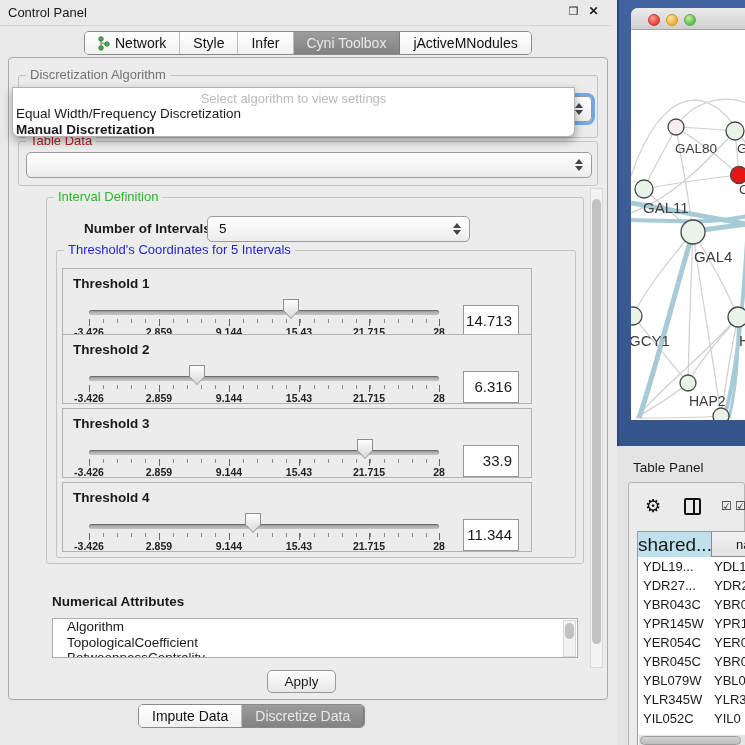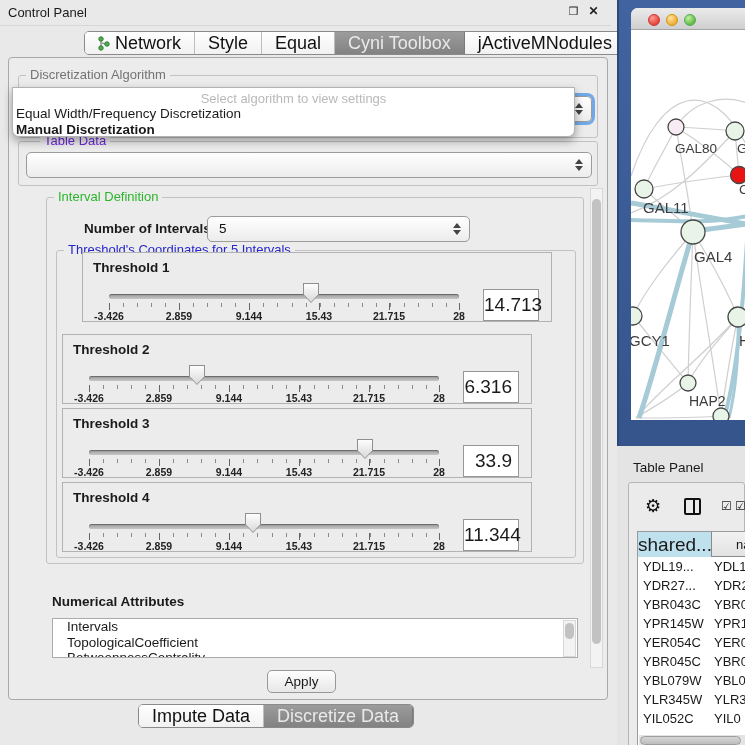--- a/index.html
+++ b/index.html
@@ -17,21 +17,21 @@
   .win-btn { position:absolute; top:4px; width:15px; height:15px; text-align:center;
              line-height:15px; font-size:12px; color:#222; cursor:default; }
   #min-btn { right:30px; font-size:11px; }
   #close-btn { right:10px; font-weight:bold; }
 
   
   .seg-group { position:absolute; display:inline-flex; border:1px solid #8a8a8a;
                border-radius:5px; overflow:hidden; background:#fff; height:24px; }
   .seg { padding:3px 13px; background:linear-gradient(#ffffff,#f1f1f1); color:#111;
          border-right:1px solid #bdbdbd; display:flex; align-items:center; gap:5px;
-         white-space:nowrap; font-size:18px; }
+         white-space:nowrap; font-size:14px; }
   .seg:last-child { border-right:none; }
   .seg.selected { background:linear-gradient(#9c9c9c,#828282); color:#e9e9e9;
                   border-right:1px solid #7a7a7a; }
 
   #main-panel { left:8px; top:57px; width:600px; height:643px; background:#ececec;
                 border:1px solid #a9a9a9; border-radius:4px; }
 
   
   .fs { position:absolute; border:1px solid #c2c2c2; border-radius:3px; }
   .fs > .legend { position:absolute; top:-9px; left:7px; background:#ececec;
@@ -77,21 +77,21 @@
   .ticklabels span:nth-child(3){left:166px;} .ticklabels span:nth-child(4){left:236px;}
   .ticklabels span:nth-child(5){left:306px;} .ticklabels span:nth-child(6){left:376px;}
   .handle { position:absolute; top:30px; width:16px; height:20px;
             clip-path:polygon(0 0,100% 0,100% 58%,50% 100%,0 58%);
             background:#8f8f8f; }
   .handle i { position:absolute; left:1px; top:1px; width:14px; height:18px; display:block;
               clip-path:polygon(0 0,100% 0,100% 58%,50% 100%,0 58%);
               background:linear-gradient(#fdfdfd,#d9d9d9); }
   .val-box { position:absolute; left:400px; top:36px; width:56px; height:32px;
              background:#fff; border:1px solid #979797; text-align:right;
-             padding-right:6px; line-height:30px; font-size:19px; }
+             padding-right:6px; line-height:30px; font-size:15px; }
 
   
   #attr-list { position:absolute; left:52px; top:618px; width:526px; height:40px;
                background:#fff; border:1px solid #ababab; overflow:hidden; }
   #attr-list .li { padding-left:14px; line-height:15.5px; font-size:13.5px; }
   .vscroll { position:absolute; width:13px; background:#f3f3f3; border:1px solid #d8d8d8; }
   .vthumb { position:absolute; left:1px; width:9px; background:#c2c2c2; border-radius:5px; }
 
   #apply-btn { position:absolute; left:267px; top:670px; width:69px; height:23px;
                background:linear-gradient(#fefefe,#e7e7e7); border:1px solid #989898;
@@ -156,21 +156,21 @@
         <circle cx="3" cy="3" r="2.2" fill="#4fae4f" stroke="#2e7d2e"></circle>
         <circle cx="9" cy="8" r="2.2" fill="#4fae4f" stroke="#2e7d2e"></circle>
         <circle cx="3" cy="12" r="2.2" fill="#4fae4f" stroke="#2e7d2e"></circle>
       </svg>
       <span>Network</span>
     </div>
     <div class="seg">
       <span>Style</span>
     </div>
     <div class="seg">
-      <span>Equal</span>
+      <span>Infer</span>
     </div>
     <div class="seg selected">
       <span>Cyni Toolbox</span>
     </div>
     <div class="seg">
       <span>jActiveMNodules</span>
     </div>
   </div>
 
   <div id="main-panel" class="abs"></div>
@@ -185,21 +185,21 @@
       </span>
   </div>
 
   <div id="algo-popup" class="abs">
     <div class="ph">Select algorithm to view settings</div>
     <div class="item">Equal Width/Frequency Discretization</div>
     <div class="item bold">Manual Discretization</div>
   </div>
 
   <div class="fs" style="left:18px; top:141px; width:580px; height:45px;">
-    <span class="legend" style="color:#6d28d9;margin-left:14px;">Table Data</span>
+    <span class="legend" style="color:#b91c1c;">Table Data</span>
   </div>
   <div class="combo abs" style="left:26px; top:152px; width:566px;">
     <span class="spin">
         <i class="up"></i>
         <i class="dn"></i>
       </span>
   </div>
 
   <div class="fs" style="left:46px; top:197px; width:538px; height:367px;">
     <span class="legend green">Interval Definition</span>
@@ -210,21 +210,21 @@
     <span class="spin">
         <i class="up"></i>
         <i class="dn"></i>
       </span>
   </div>
 
   <div class="fs" style="left:56px; top:250px; width:520px; height:308px;">
     <span class="legend blue">Threshold's Coordinates for 5 Intervals</span>
   </div>
 
-  <div class="th-panel" style="top:252px;margin-left:20px;">
+  <div class="th-panel" style="top:268px;">
     <span class="th-label">Threshold 1</span>
     <div class="track"></div>
     <div class="ticks-minor"></div>
     <div class="ticks-major"></div>
     <div class="ticklabels">
       <span>-3.426</span>
         <span>2.859</span>
         <span>9.144</span>
         <span>15.43</span>
         <span>21.715</span>
@@ -288,21 +288,21 @@
         <span>28</span>
     </div>
     <div class="handle" style="left:182px;">
         <i></i>
       </div>
     <div class="val-box">11.344</div>
   </div>
 
   <span class="abs" style="left:52px; top:594px; font-weight:bold; font-size:13.5px;">Numerical Attributes</span>
   <div id="attr-list">
-    <div class="li">Intervals</div>
+    <div class="li">Algorithm</div>
     <div class="li">TopologicalCoefficient</div>
     <div class="li">BetweennessCentrality</div>
     <div class="vscroll" style="right:1px; top:1px; height:37px;">
       <div class="vthumb" style="top:2px; height:16px;"></div>
     </div>
   </div>
 
   <div class="vscroll abs" style="left:590px; top:188px; height:480px;">
     <div class="vthumb" style="top:10px; height:445px;"></div>
   </div>

